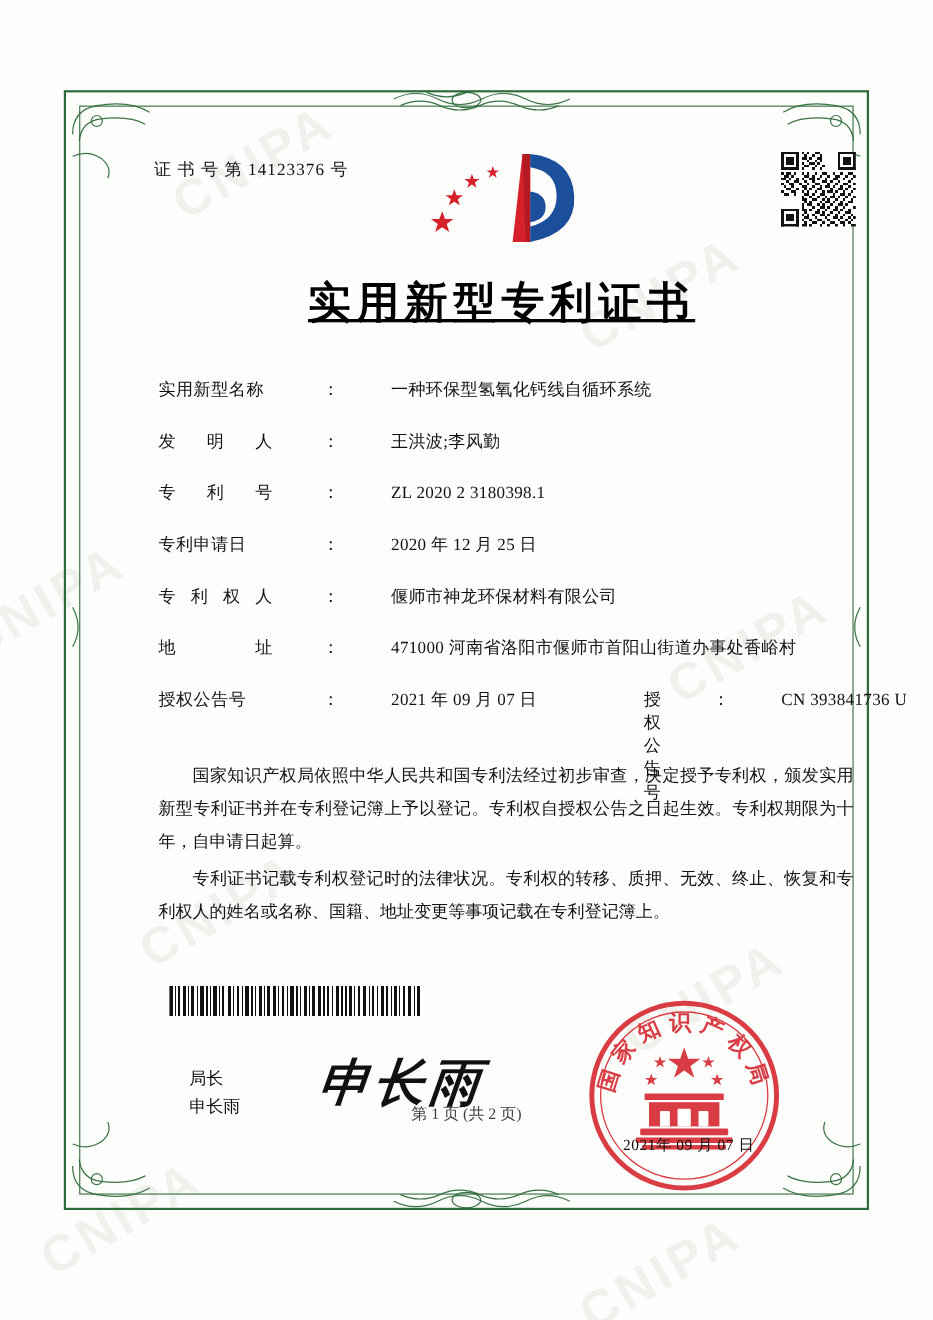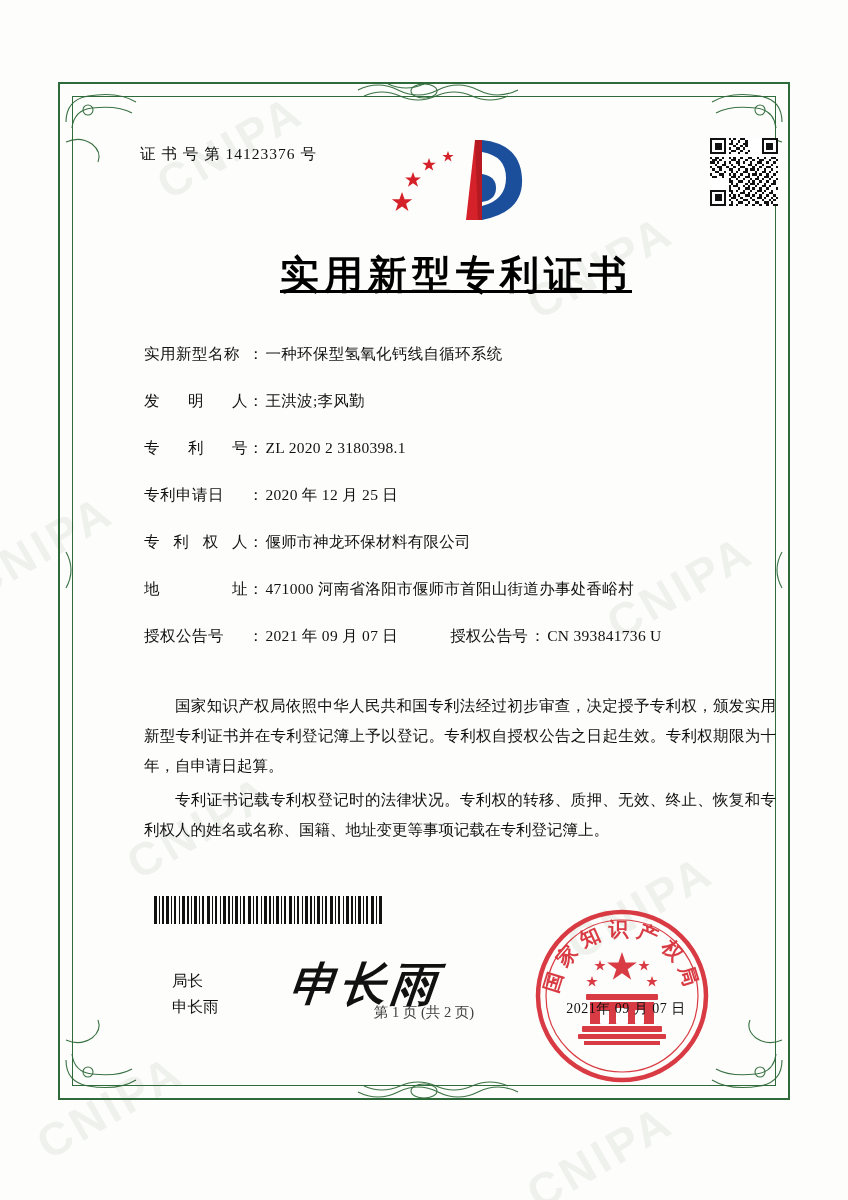--- a/index.html
+++ b/index.html
@@ -102,20 +102,21 @@
     position: absolute;
     left: 40px; top: 248px;
     width: 630px;
   }
   .field-row {
     display: flex;
     align-items: baseline;
     margin-bottom: 26px;
     font-size: 15.5px;
     color: #111;
+    gap: 45px;
   }
   .field-label {
     width: 104px;
     flex: 0 0 104px;
     letter-spacing: 0.5px;
   }
   .field-label.spread {
     display: flex;
     justify-content: space-between;
   }
@@ -167,21 +168,21 @@
   }
 
   
   .seal {
     position: absolute;
     left: 430px; top: 812px;
     width: 176px; height: 176px;
   }
   .seal-date {
     position: absolute;
-    left: 432px; top: 904px;
+    left: 432px; top: 936px;
     width: 180px;
     text-align: center;
     font-size: 14px;
     color: #111;
     letter-spacing: 0.5px;
   }
 
   .page-number {
     position: absolute;
     left: 0; right: 0; top: 1003px;

